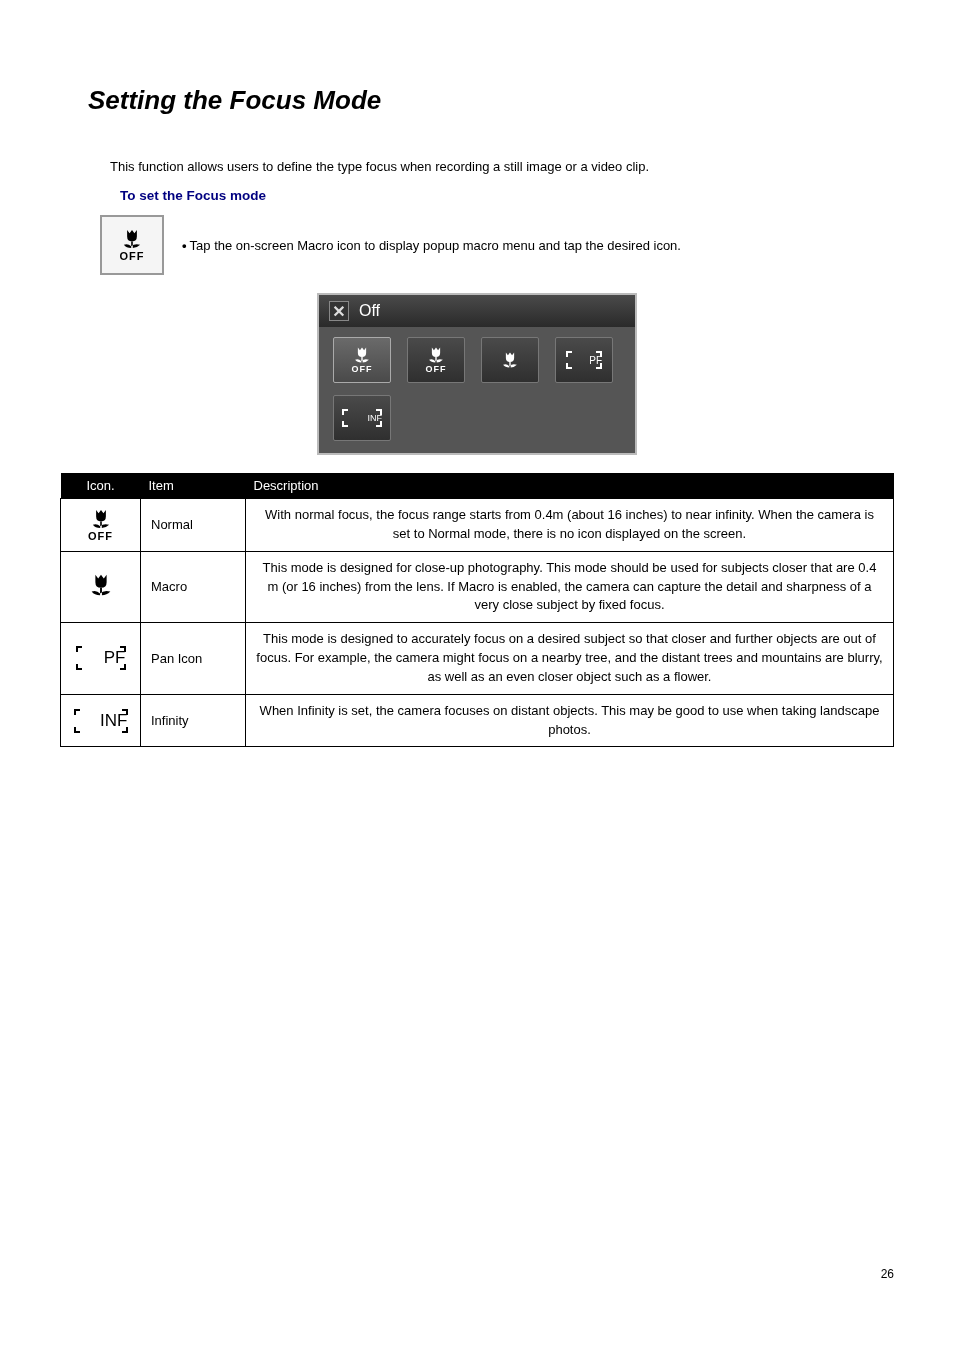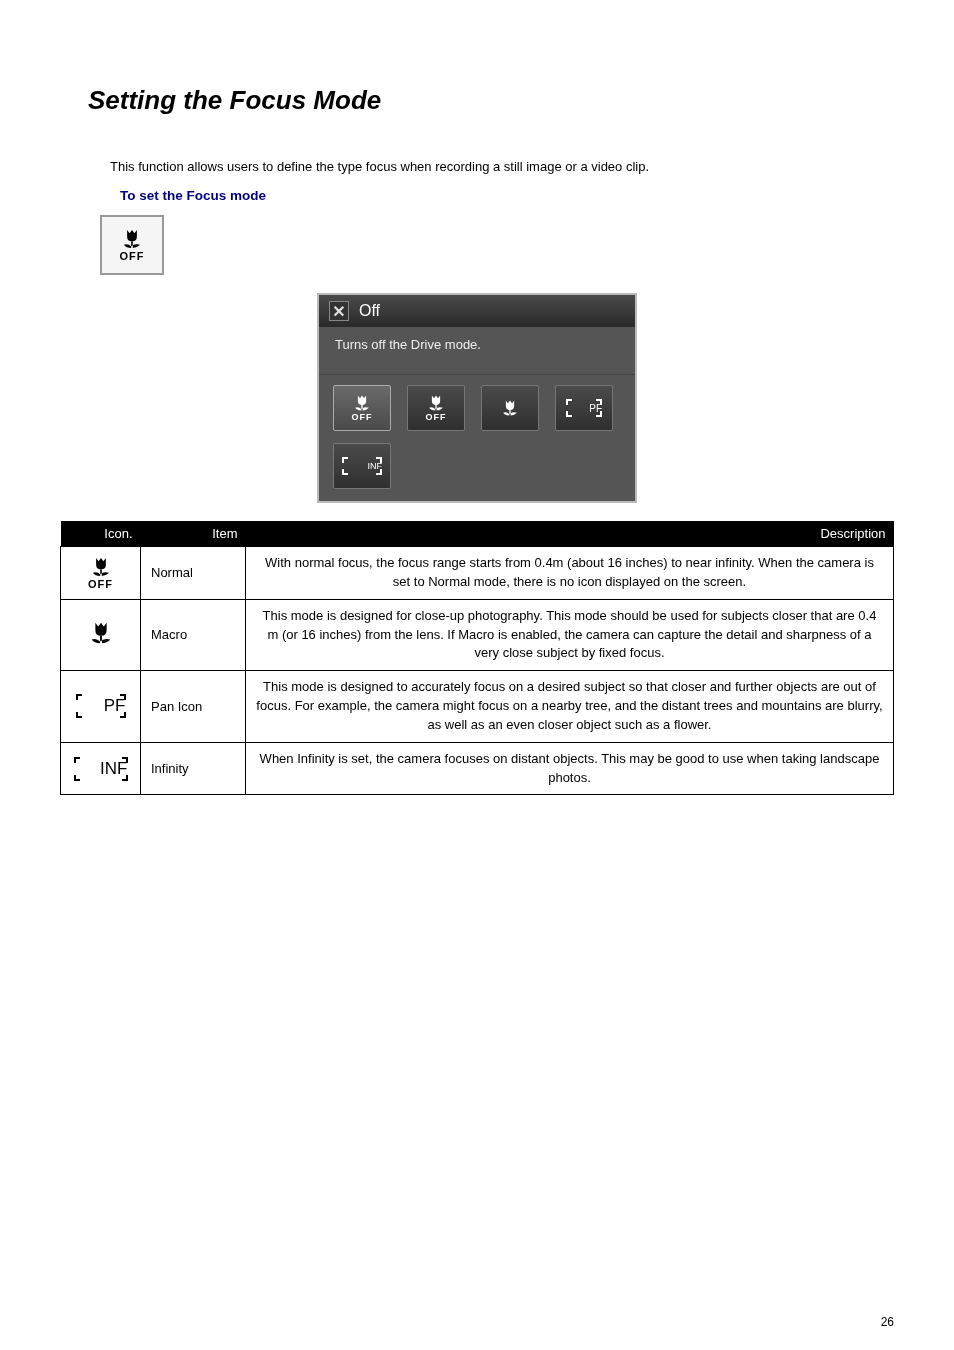--- a/index.html
+++ b/index.html
@@ -106,23 +106,23 @@
       width: 100%;
       border-collapse: collapse;
       margin-top: 4px;
       font-size: 13px;
     }
     table.focus thead th {
       background: #000;
       color: #fff;
       font-weight: normal;
       padding: 5px 8px;
-      text-align: right;
-    }
-    table.focus thead th:first-child { width: 80px; }
+      text-align: left;
+    }
+    table.focus thead th:first-child { text-align: center; width: 80px; }
     table.focus thead th:nth-child(2) { width: 105px; }
     table.focus tbody td {
       border: 1px solid #000;
       padding: 7px 10px;
       vertical-align: middle;
     }
     table.focus tbody td.icon-cell { text-align: center; }
     table.focus tbody td.item-cell { text-align: left; }
     table.focus tbody td.desc-cell { text-align: center; line-height: 1.45; }
 
@@ -180,29 +180,31 @@
 <div class="tap-row">
   <div class="macro-off-box">
     <div class="icon-macro-off">
       <svg class="tulip" viewBox="0 0 32 26">
         <path d="M10 2 L13 6 L16 2 L19 6 L22 2 L22 10 Q22 16 16 16 Q10 16 10 10 Z" fill="#000"></path>
         <path d="M15 16 L15 24 Q9 24 6 20 Q11 18 15 22 Q19 18 26 20 Q22 24 17 24 L17 16 Z" fill="#000"></path>
       </svg>
       <span class="off-label off-black">OFF</span>
     </div>
   </div>
+  <div class="tap-text">
+    <span class="bullet">•</span><span>Tap the on-screen Macro icon to display popup macro menu and tap the desired icon.</span>
+  </div>
 </div>
 
 <div class="screenshot">
   <div class="ss-titlebar">
     <div class="ss-close">✕</div>
     <span>Off</span>
   </div>
   <div class="ss-body">
-    <div class="ss-desc">Turns off the Drive mode.</div>
     <div class="ss-grid">
       <div class="ss-cell active">
         <div class="icon-macro-off">
           <svg class="tulip-sm" viewBox="0 0 32 26">
             <path d="M10 2 L13 6 L16 2 L19 6 L22 2 L22 10 Q22 16 16 16 Q10 16 10 10 Z" fill="#fff"></path>
             <path d="M15 16 L15 24 Q9 24 6 20 Q11 18 15 22 Q19 18 26 20 Q22 24 17 24 L17 16 Z" fill="#fff"></path>
           </svg>
           <span class="off-label off-white" style="font-size:9px">OFF</span>
         </div>
       </div>

